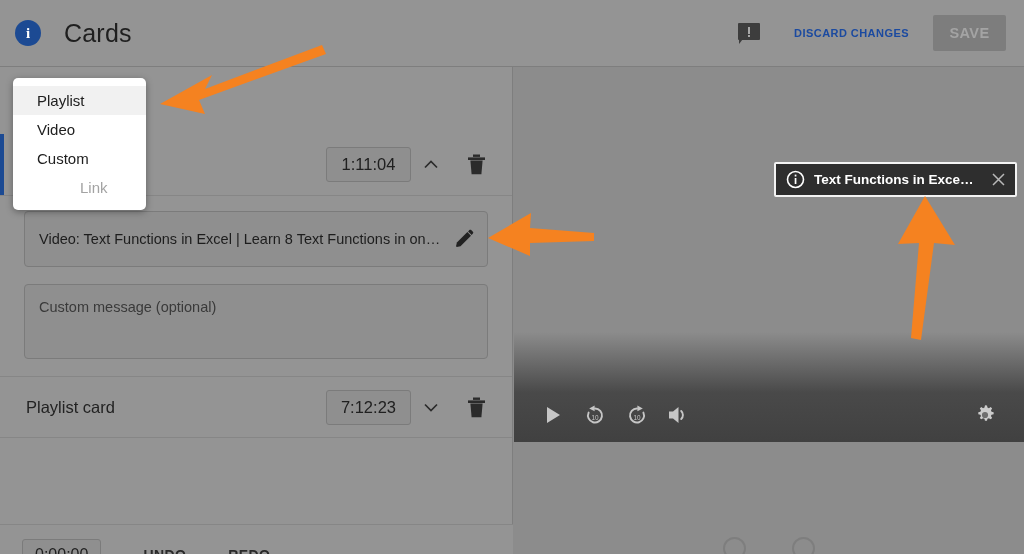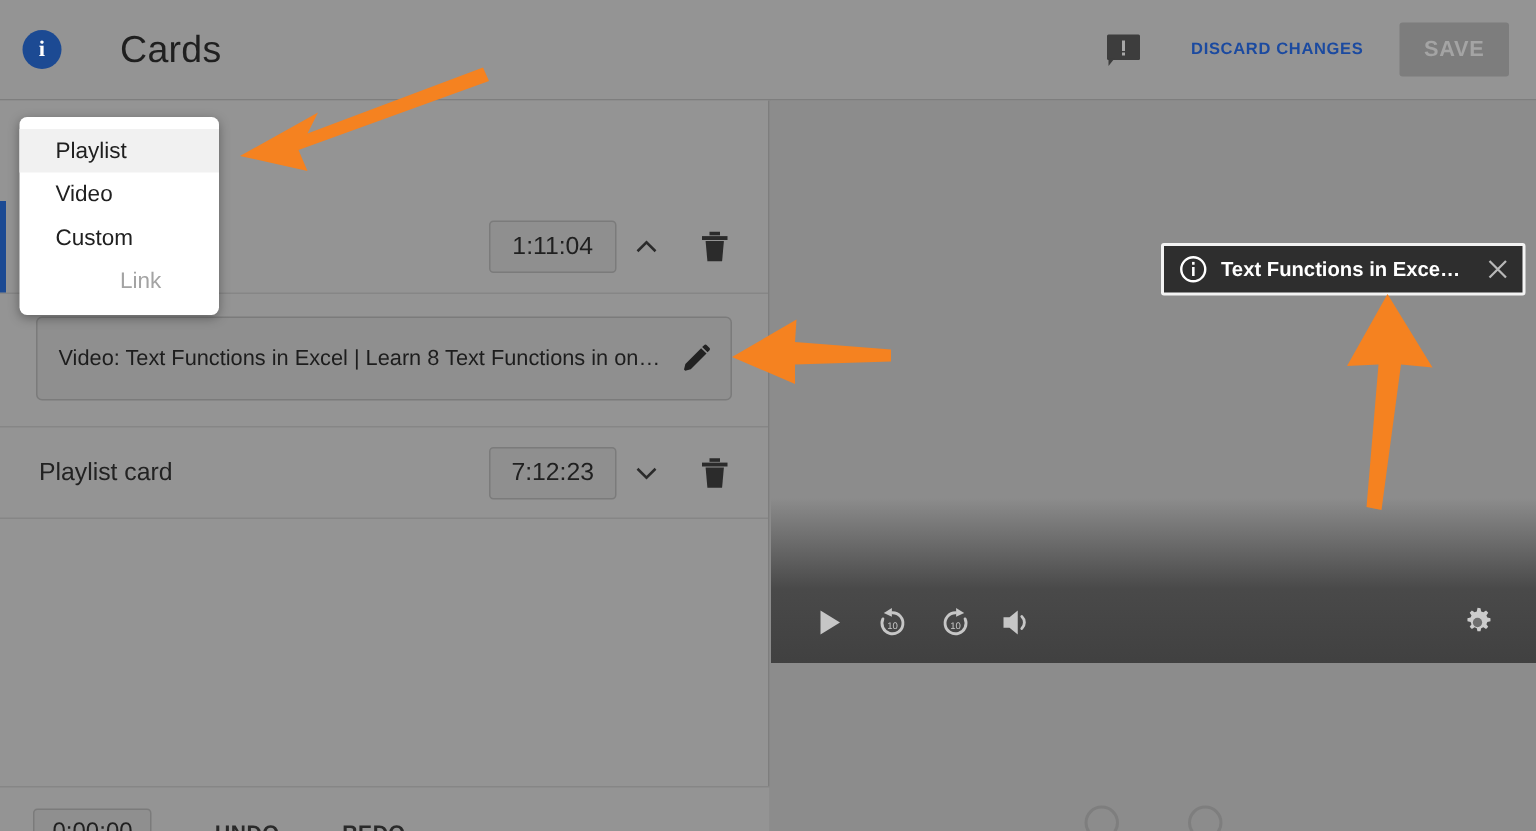--- a/index.html
+++ b/index.html
@@ -39,21 +39,21 @@
     display: flex;
     align-items: center;
     justify-content: center;
     color: #ffffff;
     font-size: 15px;
     font-weight: bold;
     font-family: "Liberation Serif", serif;
     flex: none;
   }
   .page-title {
-    margin-left: 39px;
+    margin-left: 23px;
     font-size: 25px;
     color: #1f1f1f;
     letter-spacing: .2px;
   }
   .header-right {
     margin-left: auto;
     display: flex;
     align-items: center;
     padding-right: 18px;
   }
@@ -415,20 +415,23 @@
       <div class="field-box field-title">
         <div class="txt">Video: Text Functions in Excel | Learn 8 Text Functions in one …</div>
         <div class="pencil">
           <svg width="22" height="22" viewBox="0 0 22 22" aria-hidden="true">
             <path d="M3 18.3 L3.9 14.6 L14.4 4.1 L18 7.7 L7.5 18.2 L3.8 19.1 Z" fill="#222"></path>
             <path d="M15.1 3.4 L16.4 2.1 C17 1.5 17.7 1.6 18.2 2.1 L19.9 3.8 C20.4 4.3 20.5 5 19.9 5.6 L18.7 6.9 Z" fill="#222"></path>
           </svg>
         </div>
       </div>
 
+      <div class="field-box textarea-box">
+        <div class="placeholder">Custom message (optional)</div>
+      </div>
 
     </div>
 
     <div class="card-row" style="border-top:1px solid #868686;">
       <div class="row-label">Playlist card</div>
       <div class="row-right">
         <div class="time-chip">7:12:23</div>
         <div class="chev">
           <svg width="20" height="20" viewBox="0 0 20 20" aria-hidden="true">
             <path d="M4 7.5 L10 13.5 L16 7.5" fill="none" stroke="#2b2b2b" stroke-width="1.7"></path>

